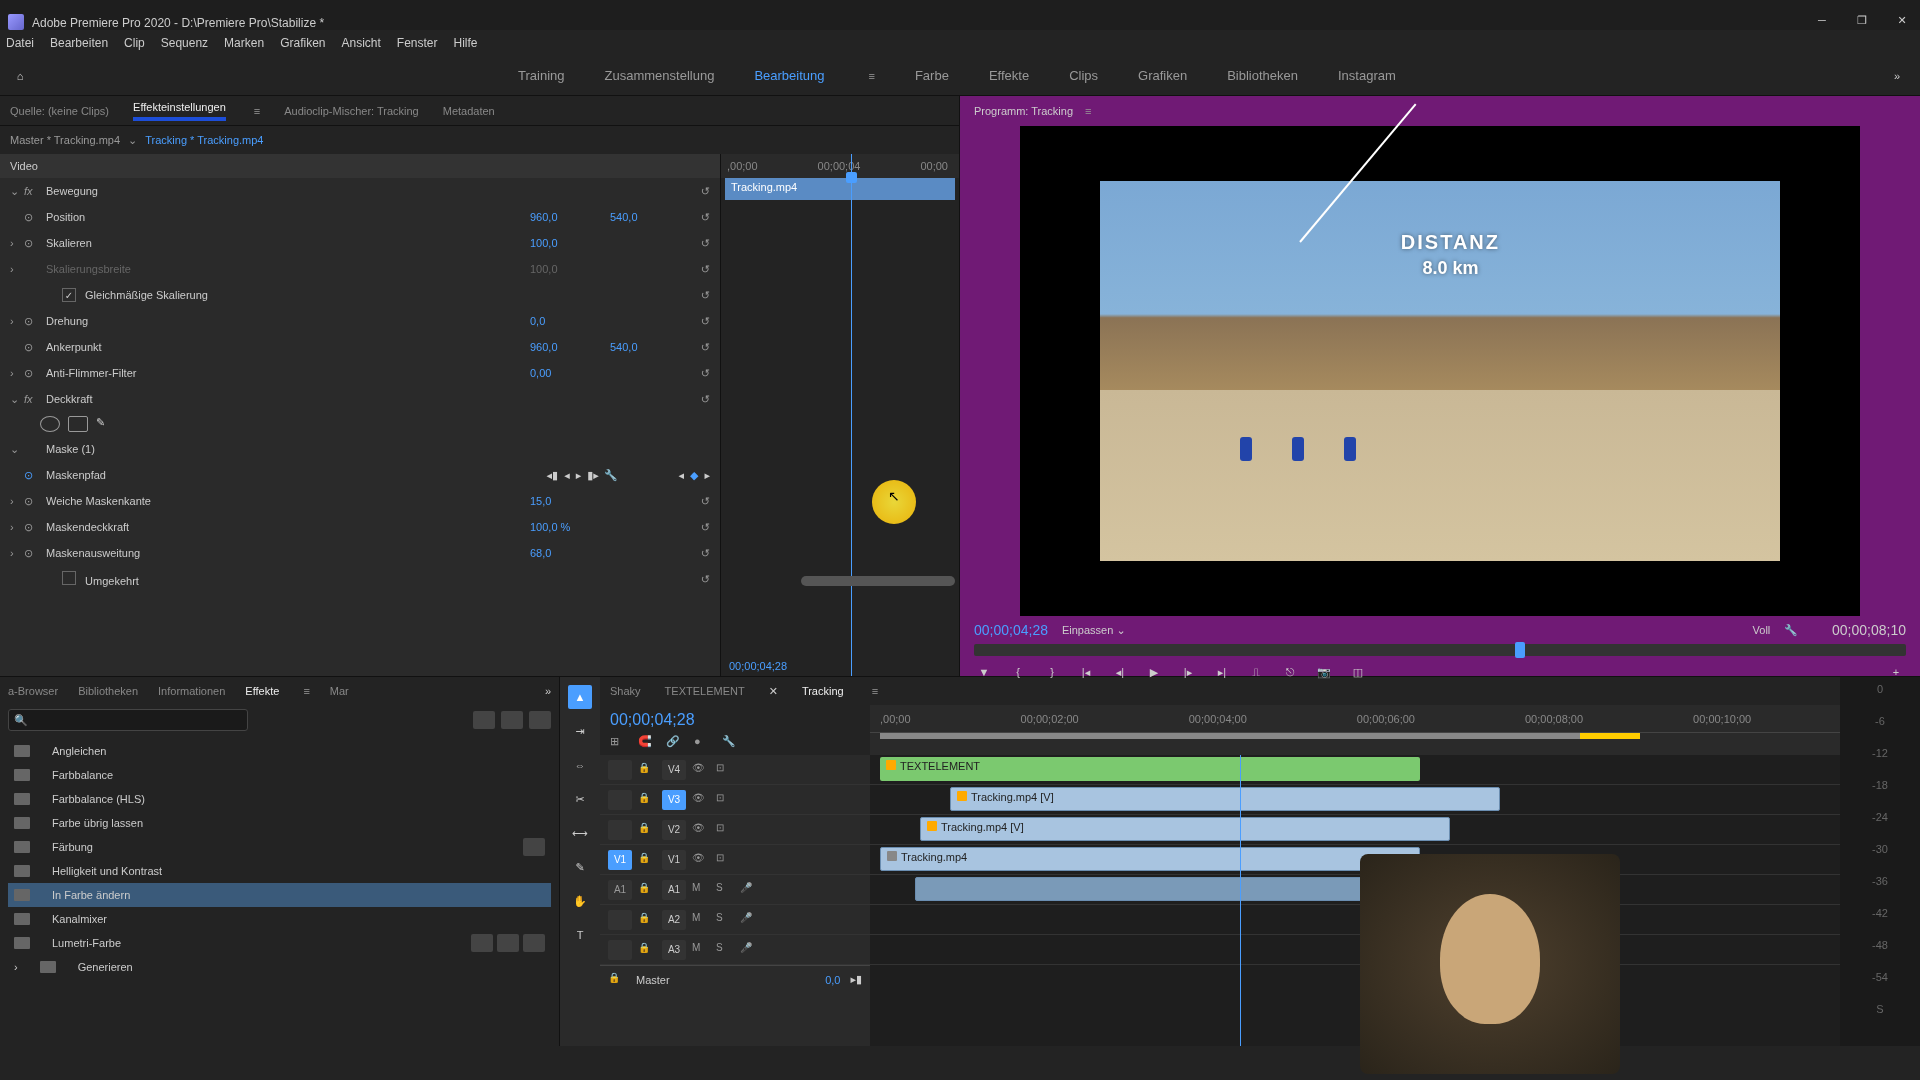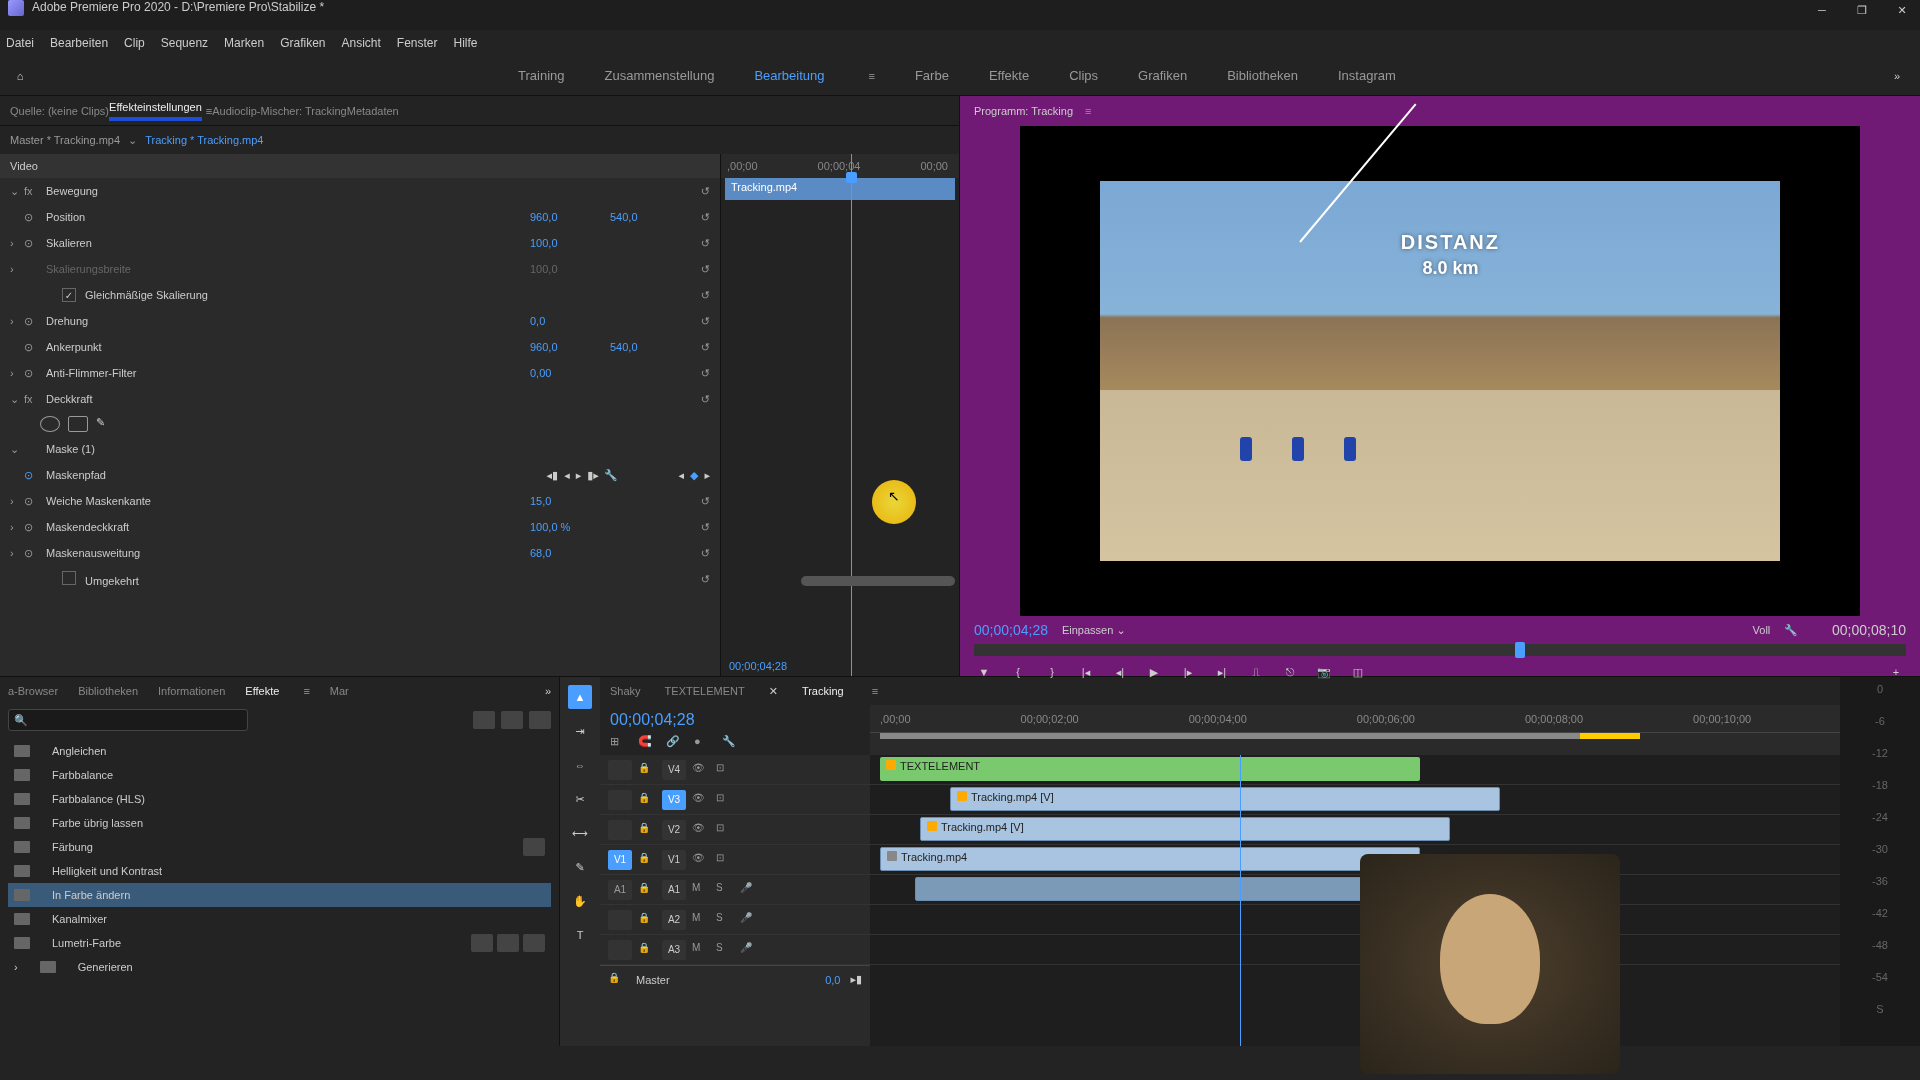--- a/index.html
+++ b/index.html
@@ -1,45 +1,45 @@
 <!DOCTYPE html>
 <html><head>
 <meta charset="utf-8">
 <style>
 *{margin:0;padding:0;box-sizing:border-box;font-family:'Segoe UI',Arial,sans-serif;font-size:11px;user-select:none}
 body{background:#232323;color:#ccc;width:1920px;height:1080px;overflow:hidden;position:relative}
-.titlebar{height:30px;background:#1e1e1e;display:flex;align-items:flex-start;padding:0 8px}
+.titlebar{height:30px;background:#1e1e1e;display:flex;align-items:flex-end;padding:0 8px}
 .titlebar-icon{width:16px;height:16px;background:linear-gradient(135deg,#9999ff,#6666cc);border-radius:2px;margin-right:8px}
 .titlebar-text{flex:1;color:#ccc;font-size:12px}
 .win-controls{display:flex;gap:20px}
 .win-btn{width:20px;height:20px;display:flex;align-items:center;justify-content:center;color:#ccc;cursor:pointer}
 .menubar{height:26px;background:#232323;display:flex;align-items:center;padding:0 6px;gap:16px}
 .menubar-item{color:#ccc;cursor:pointer;font-size:12px}
 .workspace-bar{height:40px;background:#232323;display:flex;align-items:center;border-bottom:1px solid #111}
 .home-btn{width:40px;height:40px;display:flex;align-items:center;justify-content:center;color:#ccc}
 .workspace-tabs{flex:1;display:flex;align-items:center;justify-content:center;gap:40px}
 .ws-tab{color:#999;cursor:pointer;font-size:13px}
 .ws-tab.active{color:#4a9eff}
 .ws-more{color:#ccc;padding:0 20px}
 .main-row{display:flex;height:580px}
 .left-col{width:960px;display:flex;flex-direction:column;border-right:1px solid #111}
-.panel-tabs{height:30px;background:#232323;display:flex;align-items:center;padding:0 10px;border-bottom:1px solid #111}
+.panel-tabs{height:30px;background:#232323;display:flex;align-items:center;padding:0 10px;gap:24px;border-bottom:1px solid #111}
 .panel-tab{color:#888;cursor:pointer}
 .panel-tab.active{color:#eee;border-bottom:4px solid #1d4ed8;padding-bottom:4px}
 .panel-menu{color:#999;margin-left:4px}
 .effect-header{height:28px;display:flex;align-items:center;padding:0 10px;gap:8px}
 .bc-master{color:#999}
 .bc-sep{color:#999}
 .bc-clip{color:#4a9eff}
 .effect-body{display:flex;flex:1;overflow:hidden}
 .props-col{width:720px;overflow-y:auto;background:#2a2a2a}
 .prop-section-hdr{height:24px;display:flex;align-items:center;padding:0 10px;background:#333;color:#ccc}
 .prop-row{height:26px;display:flex;align-items:center;padding:0 10px}
 .prop-expand{width:14px;color:#999}
-.prop-fx{width:18px;color:#999}
+.prop-fx{width:18px;font-style:italic;color:#999}
 .prop-stopwatch{width:18px;color:#999}
 .prop-label{flex:1;color:#ccc;padding-left:4px}
 .prop-label.dim{color:#666}
 .prop-val{color:#4a9eff;width:80px}
 .prop-reset{width:20px;color:#999;text-align:right}
 .prop-checkbox{width:14px;height:14px;border:1px solid #666;margin-right:6px;display:inline-flex;align-items:center;justify-content:center}
 .prop-checkbox.checked::after{content:'✓';color:#ccc;font-size:10px}
 .mask-icons{display:flex;gap:8px;padding:4px 40px}
 .mask-icon{width:20px;height:16px;border:1px solid #999;border-radius:2px}
 .mask-icon.ellipse{border-radius:50%}

